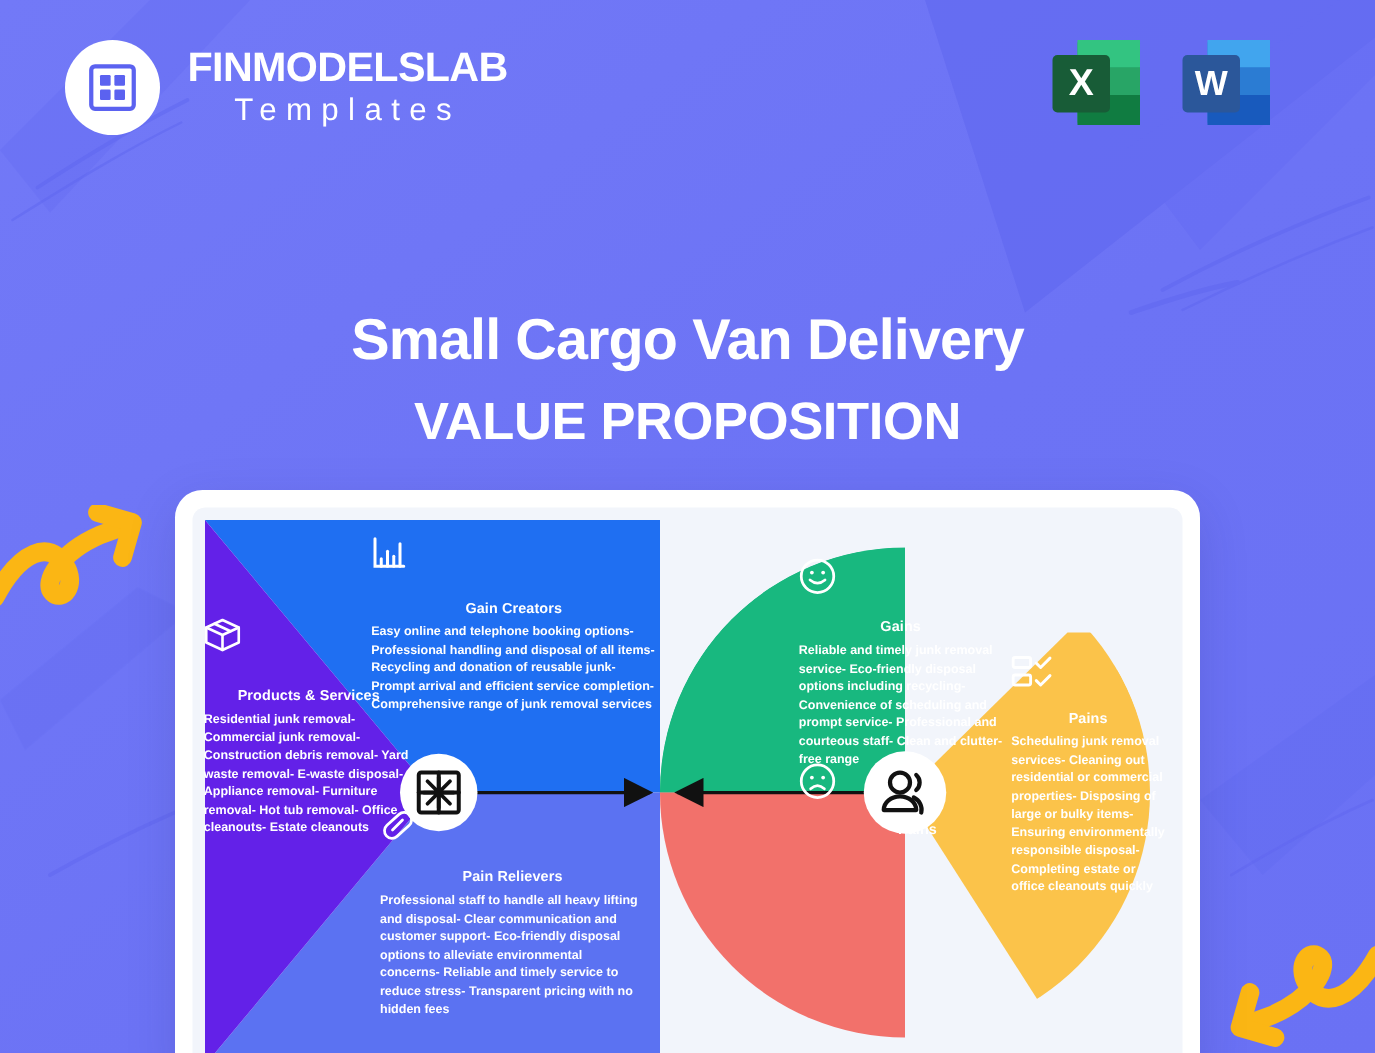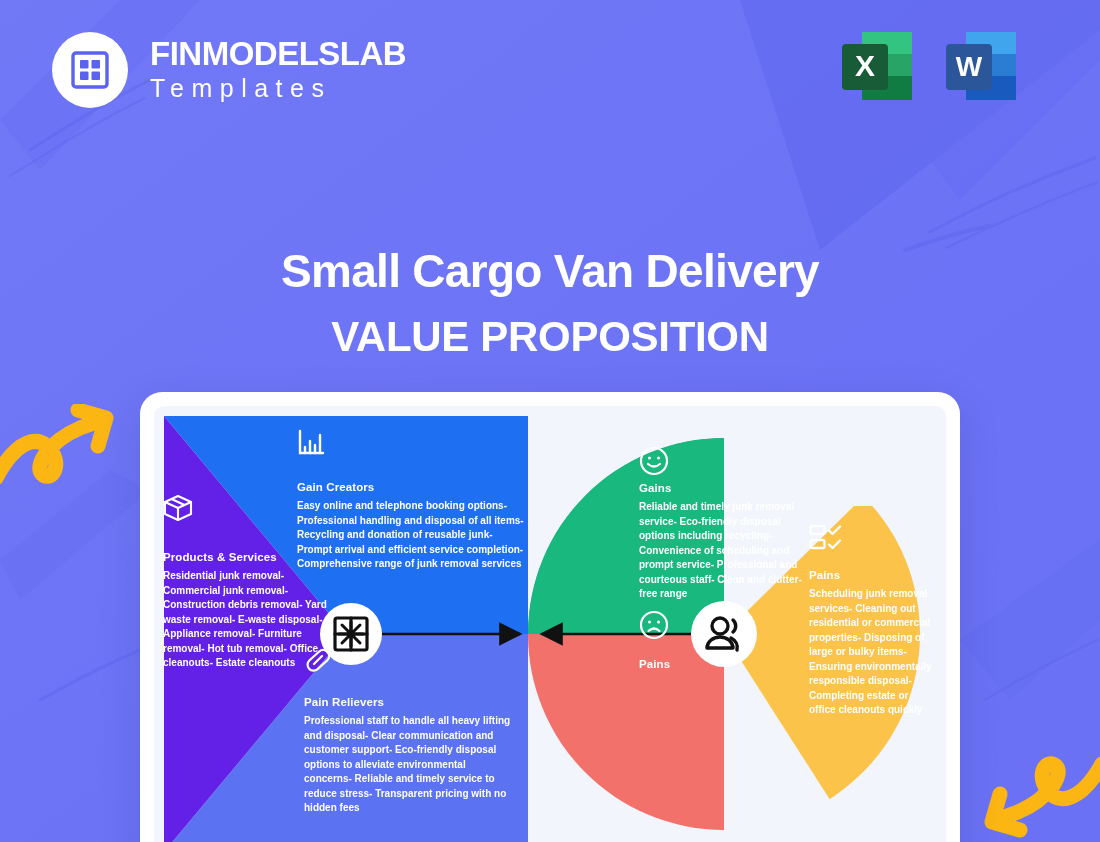--- a/index.html
+++ b/index.html
@@ -8,21 +8,21 @@
     font-family:"Liberation Sans", sans-serif;
     background:#6c73f5;
     position:relative;
     overflow:hidden;
   }
 
   
   #bg-texture { position:absolute; inset:0; z-index:0; pointer-events:none; }
 
   
-  #header { position:absolute; top:0; left:0; width:1072px; height:140px; z-index:5; }
+  #header { position:absolute; top:0; left:0; width:1072px; height:140px; z-index:5;text-align:center; }
 
   #logo-block { position:absolute; left:52px; top:32px; display:flex; align-items:center; }
   #logo-mark {
     width:76px; height:76px; border-radius:50%; background:#ffffff;
     display:flex; align-items:center; justify-content:center; flex:0 0 auto;
   }
   #logo-text { margin-left:22px; }
   .logo-title {
     color:#ffffff; font-size:33px; font-weight:bold; letter-spacing:-0.5px;
     line-height:1.02; white-space:nowrap;
@@ -59,27 +59,27 @@
   #device-screen {
     position:absolute; left:14px; top:14px; width:792px; height:456px;
     background:#f2f5fb; border-radius:10px 10px 0 0; overflow:hidden;
   }
 
   
   #canvas { position:absolute; left:0; top:0; width:792px; height:456px; }
 
   
   .blk { position:absolute; color:#ffffff; }
-  .blk .hd { font-size:11.5px; font-weight:bold; letter-spacing:.1px; margin-bottom:6px; }
+  .blk .hd { font-size:11.5px; font-weight:bold; letter-spacing:.1px; margin-bottom:6px;text-align:center; }
   .blk .bd { font-size:10px; line-height:1.45;font-weight:bold; }
 
   #blk-gain-creators { left:143px; top:  75px; width:228px; }
   #blk-products      { left:  9px; top: 145px; width:168px; }
   #blk-pain-reliev   { left:150px; top: 290px; width:212px; }
-  #blk-gains         { left:485px; top:  76px; width:163px; }
+  #blk-gains         { left:485px; top:  90px; width:163px; }
   #blk-pains-right   { left:655px; top: 163px; width:123px; color:#ffffff; }
   #blk-pains-bottom  { left:485px; top: 252px; width:190px; }
 
   .ico { position:absolute; }
   #ico-chart   { left:143px; top:  22px; }
   #ico-box     { left:  9px; top:  88px; }
   #ico-pill    { left:150px; top: 240px; }
   #ico-smile   { left:485px; top:  40px; }
   #ico-check   { left:655px; top: 118px; }
   #ico-frown   { left:485px; top: 204px; }

